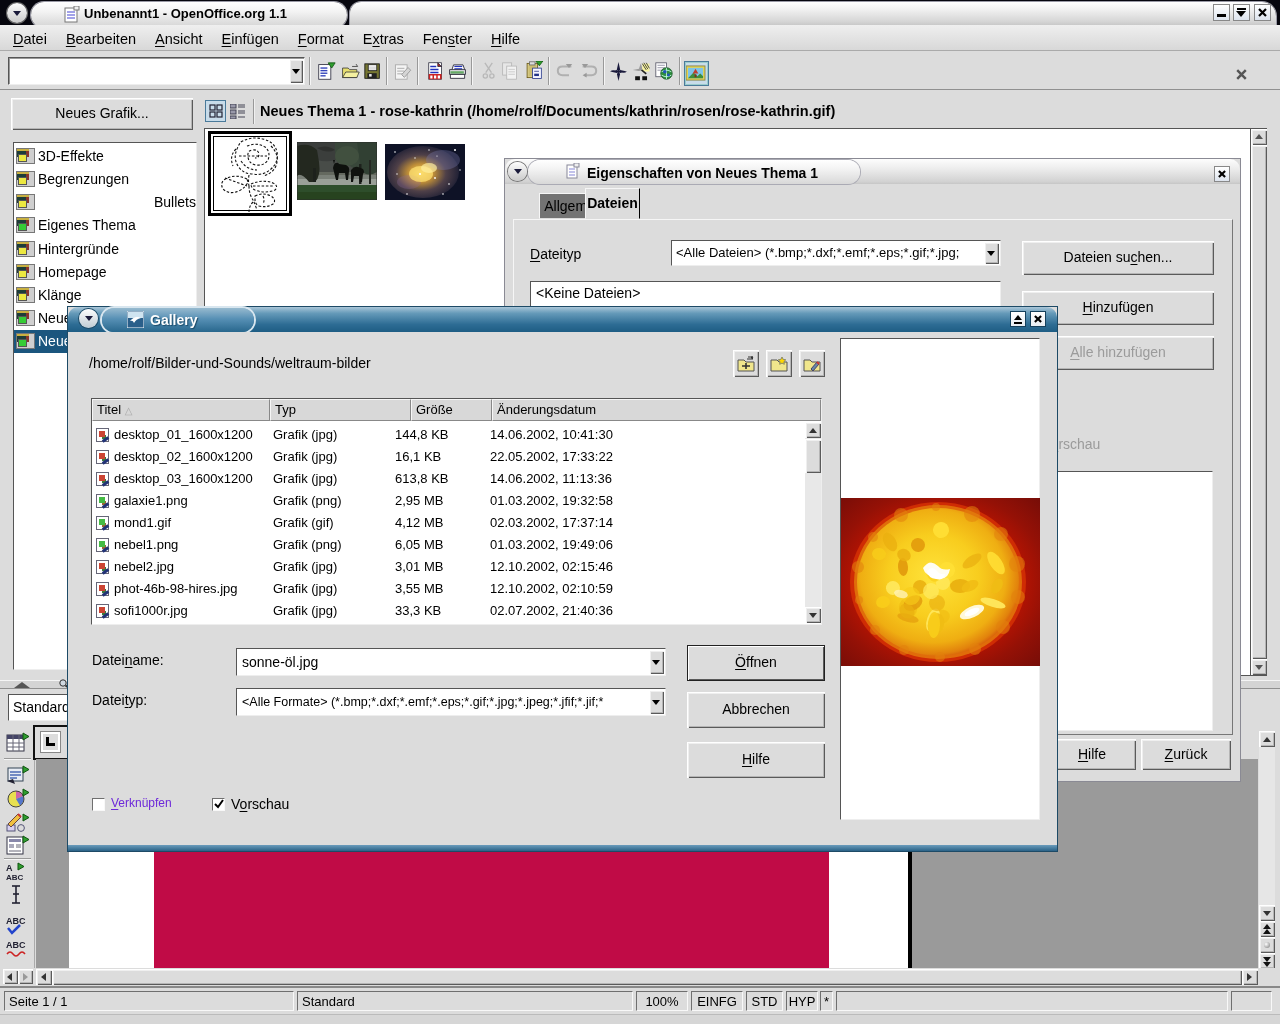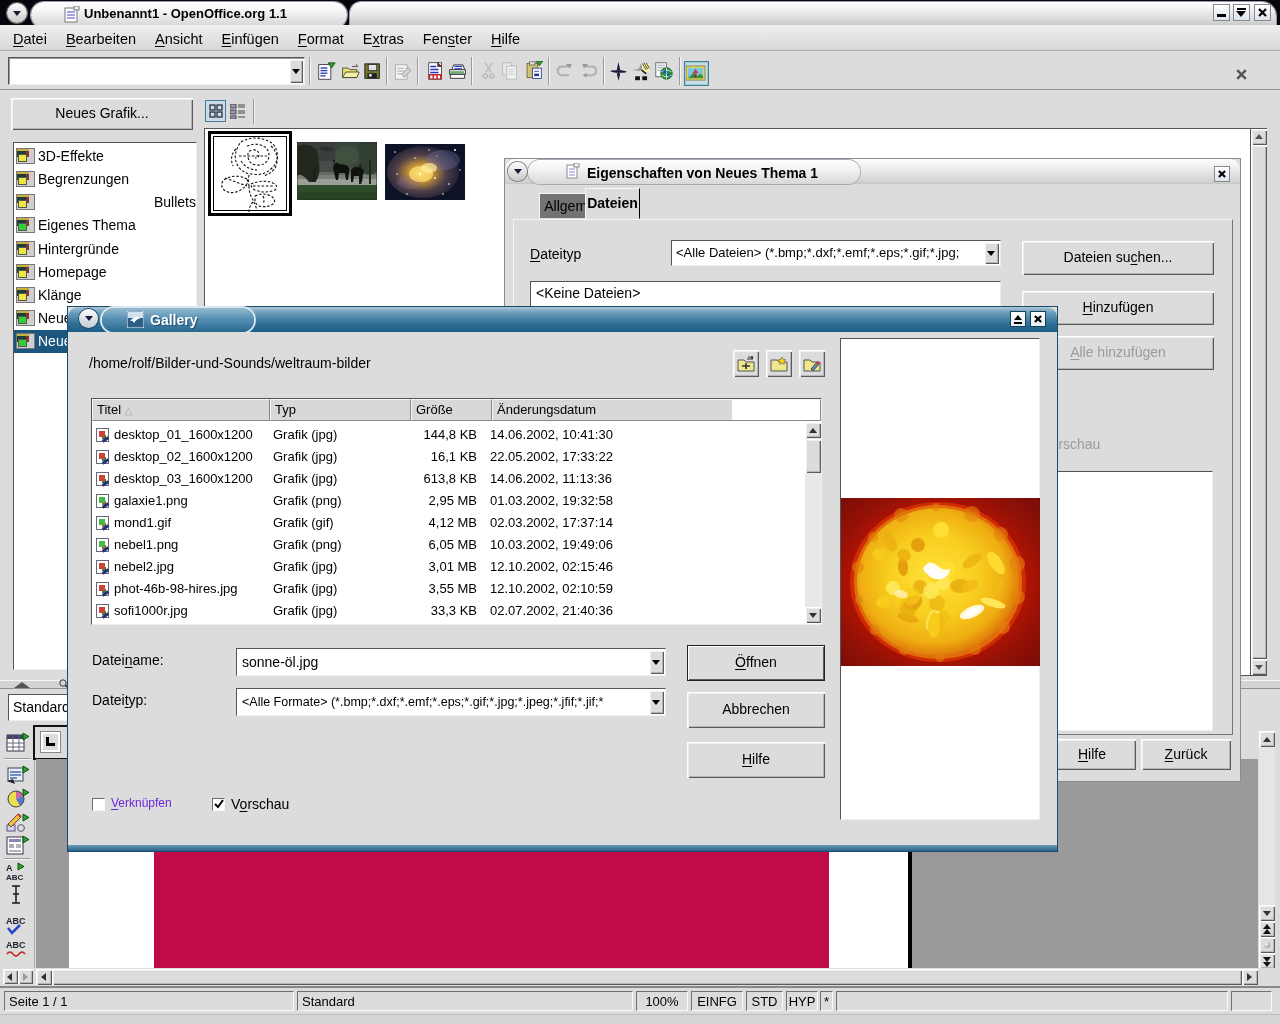--- a/index.html
+++ b/index.html
@@ -17,21 +17,21 @@
 .titem.sel{background:#1b567e;color:#fff;}
 .ticon{position:absolute;left:2px;top:3px;width:19px;height:16px;background:#cfcfcf;border:1px solid #777;}
 .ticon:before{content:"";position:absolute;left:0px;top:0px;width:12px;height:8px;background:#1d3d38;box-shadow:inset 0 2px 0 #c8b040, inset -3px 0 0 #88342c;}
 .ticon:after{content:"";position:absolute;left:1px;bottom:1px;width:7px;height:6px;border:1px solid #555;}
 .ticon.y:after{background:#ece840;}
 .ticon.g:after{background:#35cc35;}
 .frow{position:absolute;left:0;width:100%;height:22px;line-height:22px;}
 .frow s1,.frow s2,.frow s3,.frow s4{position:absolute;top:0;text-decoration:none;white-space:nowrap;}
 .frow s1{left:23px;width:148px;overflow:hidden;}
 .frow s2{left:182px;}
-.frow s3{left:292px;width:94px;text-align:right;}
+.frow s3{left:304px;width:94px;text-align:left;}
 .frow s4{left:399px;}
 .fi{position:absolute;left:5px;top:4px;width:13px;height:14px;background:#fff;border:1px solid #667;}
 .fi:before{content:"";position:absolute;left:2px;top:2px;width:6px;height:6px;}
 .fi.r:before{background:#cc4433;box-shadow:2px 3px 0 -1px #3c7a3c;}
 .fi.g:before{background:#44bb44;box-shadow:2px 3px 0 -1px #996633;}
 .fi:after{content:"";position:absolute;right:-1px;bottom:0px;width:7px;height:3px;background:#223377;transform:rotate(-35deg);}
 </style>
 </head>
 <body>
 
@@ -329,20 +329,21 @@
         <rect x="0" y="6" width="6" height="4" fill="#99a"></rect>
         <rect x="0" y="12" width="6" height="3" fill="#99a"></rect>
         <line x1="8" y1="1" x2="15" y2="1"></line>
         <line x1="8" y1="3" x2="15" y2="3"></line>
         <line x1="8" y1="7" x2="15" y2="7"></line>
         <line x1="8" y1="9" x2="15" y2="9"></line>
         <line x1="8" y1="13" x2="15" y2="13"></line>
       </g>
     </svg>
  <div class="ab" style="left:49px;top:3px;width:1px;height:25px;background:#999;box-shadow:1px 0 0 #f0f0f0;"></div>
+ <div class="ab" style="left:56px;top:7px;font-size:14.5px;font-weight:bold;white-space:nowrap;">Neues Thema 1 - rose-kathrin (/home/rolf/Documents/kathrin/rosen/rose-kathrin.gif)</div>
 </div>
 
 <div class="ab" style="left:0;top:680px;width:1280px;height:9px;background:#d4d4d4;border-top:1px solid #f5f5f5;border-bottom:1px solid #909090;"></div>
 <div class="ab" style="left:14px;top:682px;width:0;height:0;border-left:8px solid transparent;border-right:8px solid transparent;border-bottom:6px solid #555;"></div>
 <div class="ab" style="left:2px;top:682px;width:10px;height:5px;background:radial-gradient(circle 1px at 2px 2px,#777 70%,transparent 70%) 0 0/4px 4px;"></div>
 <div class="ab" style="left:34px;top:682px;width:22px;height:5px;background:radial-gradient(circle 1px at 2px 2px,#777 70%,transparent 70%) 0 0/4px 4px;"></div>
 <svg class="ab" width="12" height="10" style="left:58px;top:679px">
     <circle cx="5" cy="4" r="3.2" fill="#d0d8e0" stroke="#333"></circle>
     <line x1="7.5" y1="6.5" x2="11" y2="9" stroke="#333" stroke-width="2"></line>
   </svg>
@@ -561,21 +562,21 @@
       <path d="M12 1 l1.2 2.4 2.6.4 -1.9 1.9.4 2.6 -2.3 -1.2 -2.3 1.2.4 -2.6 -1.9 -1.9 2.6 -.4 Z" fill="#ffd700" stroke="#886"></path>
     </svg>
  <div class="ab btn" style="left:799px;top:350px;width:26px;height:27px;"></div>
  <svg class="ab" width="18" height="16" style="left:803px;top:356px">
       <path d="M1 15 L1 4 L7 4 L9 6 L17 6 L17 15 Z" fill="#f0e68c" stroke="#555"></path>
       <path d="M8 13 L14 6 L16 8 L10 15 Z" fill="#68a" stroke="#446"></path>
       <path d="M14 6 l2 2" stroke="#c33" stroke-width="2"></path>
     </svg>
 
  <div class="ab" style="left:91px;top:398px;width:731px;height:227px;background:#fff;border:1px solid;border-color:#555 #eee #eee #555;"></div>
- <div id="theader" class="ab" style="left:92px;top:399px;width:640px;height:22px;background:#d8d8d8;font-size:13px;">
+ <div id="theader" class="ab" style="left:92px;top:399px;width:729px;height:22px;background:#d8d8d8;font-size:13px;">
   <div class="ab" style="left:0;top:0;width:178px;height:22px;border:1px solid;border-color:#f6f6f6 #888 #888 #f6f6f6;line-height:20px;padding-left:4px;">Titel <span style="color:#aaa;font-size:10px;">△</span></div>
   <div class="ab" style="left:178px;top:0;width:141px;height:22px;border:1px solid;border-color:#f6f6f6 #888 #888 #f6f6f6;line-height:20px;padding-left:4px;">Typ</div>
   <div class="ab" style="left:319px;top:0;width:81px;height:22px;border:1px solid;border-color:#f6f6f6 #888 #888 #f6f6f6;line-height:20px;padding-left:4px;">Größe</div>
   <div class="ab" style="left:400px;top:0;width:329px;height:22px;border:1px solid;border-color:#f6f6f6 #888 #888 #f6f6f6;line-height:20px;padding-left:4px;">Änderungsdatum</div>
  </div>
  <div id="trows" class="ab" style="left:91px;top:424px;width:857px;height:200px;font-size:13px;">
   <div class="frow" style="top:0">
         <i class="fi r"></i>
         <s1>desktop_01_1600x1200</s1>
         <s2>Grafik (jpg)</s2>
@@ -608,21 +609,21 @@
         <s1>mond1.gif</s1>
         <s2>Grafik (gif)</s2>
         <s3>4,12 MB</s3>
         <s4>02.03.2002, 17:37:14</s4>
       </div>
   <div class="frow" style="top:110px">
         <i class="fi g"></i>
         <s1>nebel1.png</s1>
         <s2>Grafik (png)</s2>
         <s3>6,05 MB</s3>
-        <s4>10.03.2002, 19:49:06</s4>
+        <s4>01.03.2002, 19:49:06</s4>
       </div>
   <div class="frow" style="top:132px">
         <i class="fi r"></i>
         <s1>nebel2.jpg</s1>
         <s2>Grafik (jpg)</s2>
         <s3>3,01 MB</s3>
         <s4>12.10.2002, 02:15:46</s4>
       </div>
   <div class="frow" style="top:154px">
         <i class="fi r"></i>

